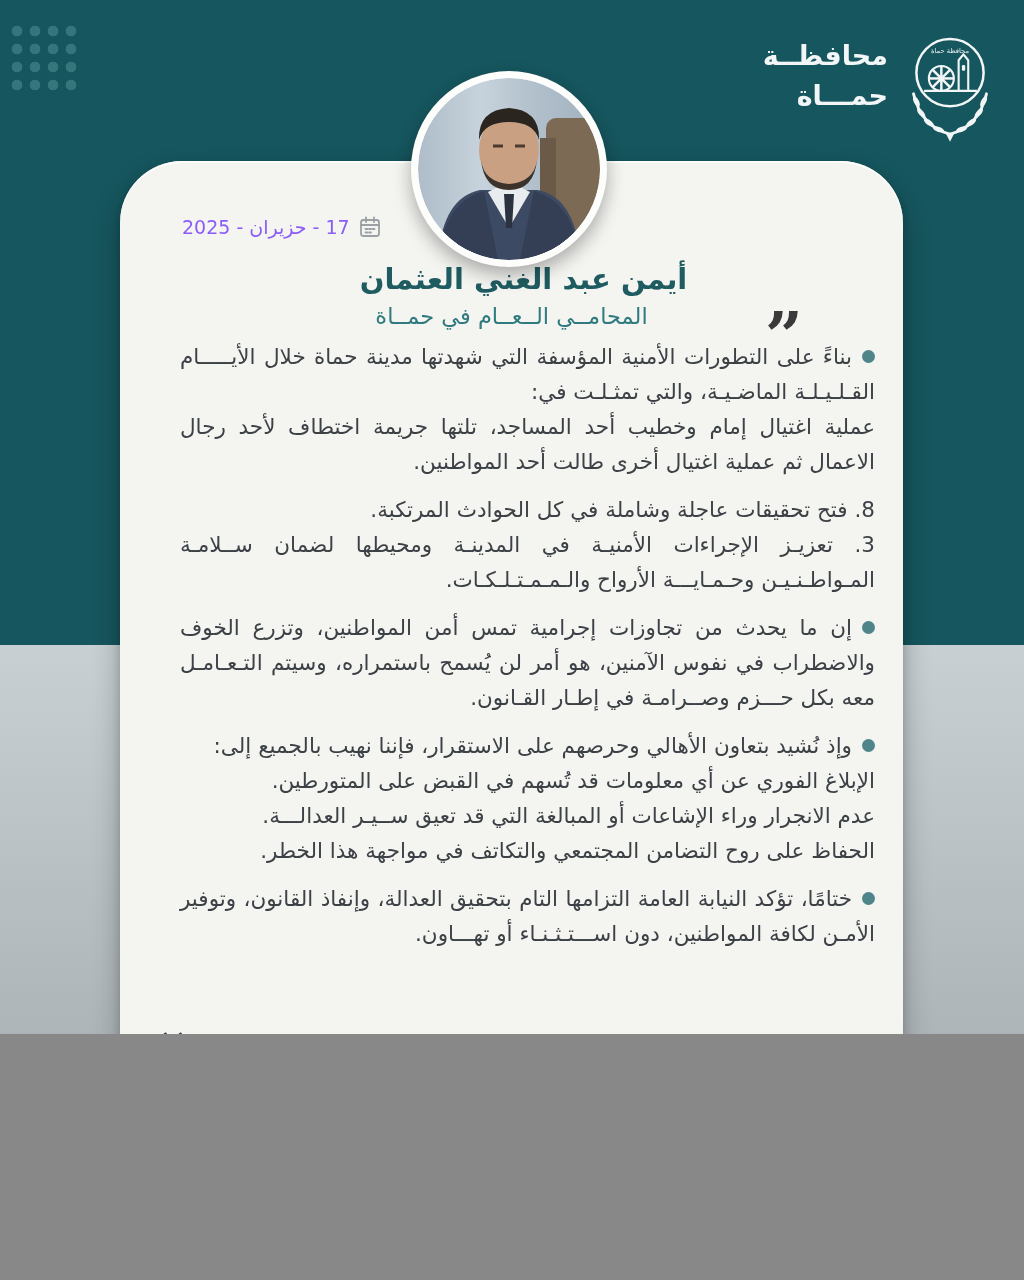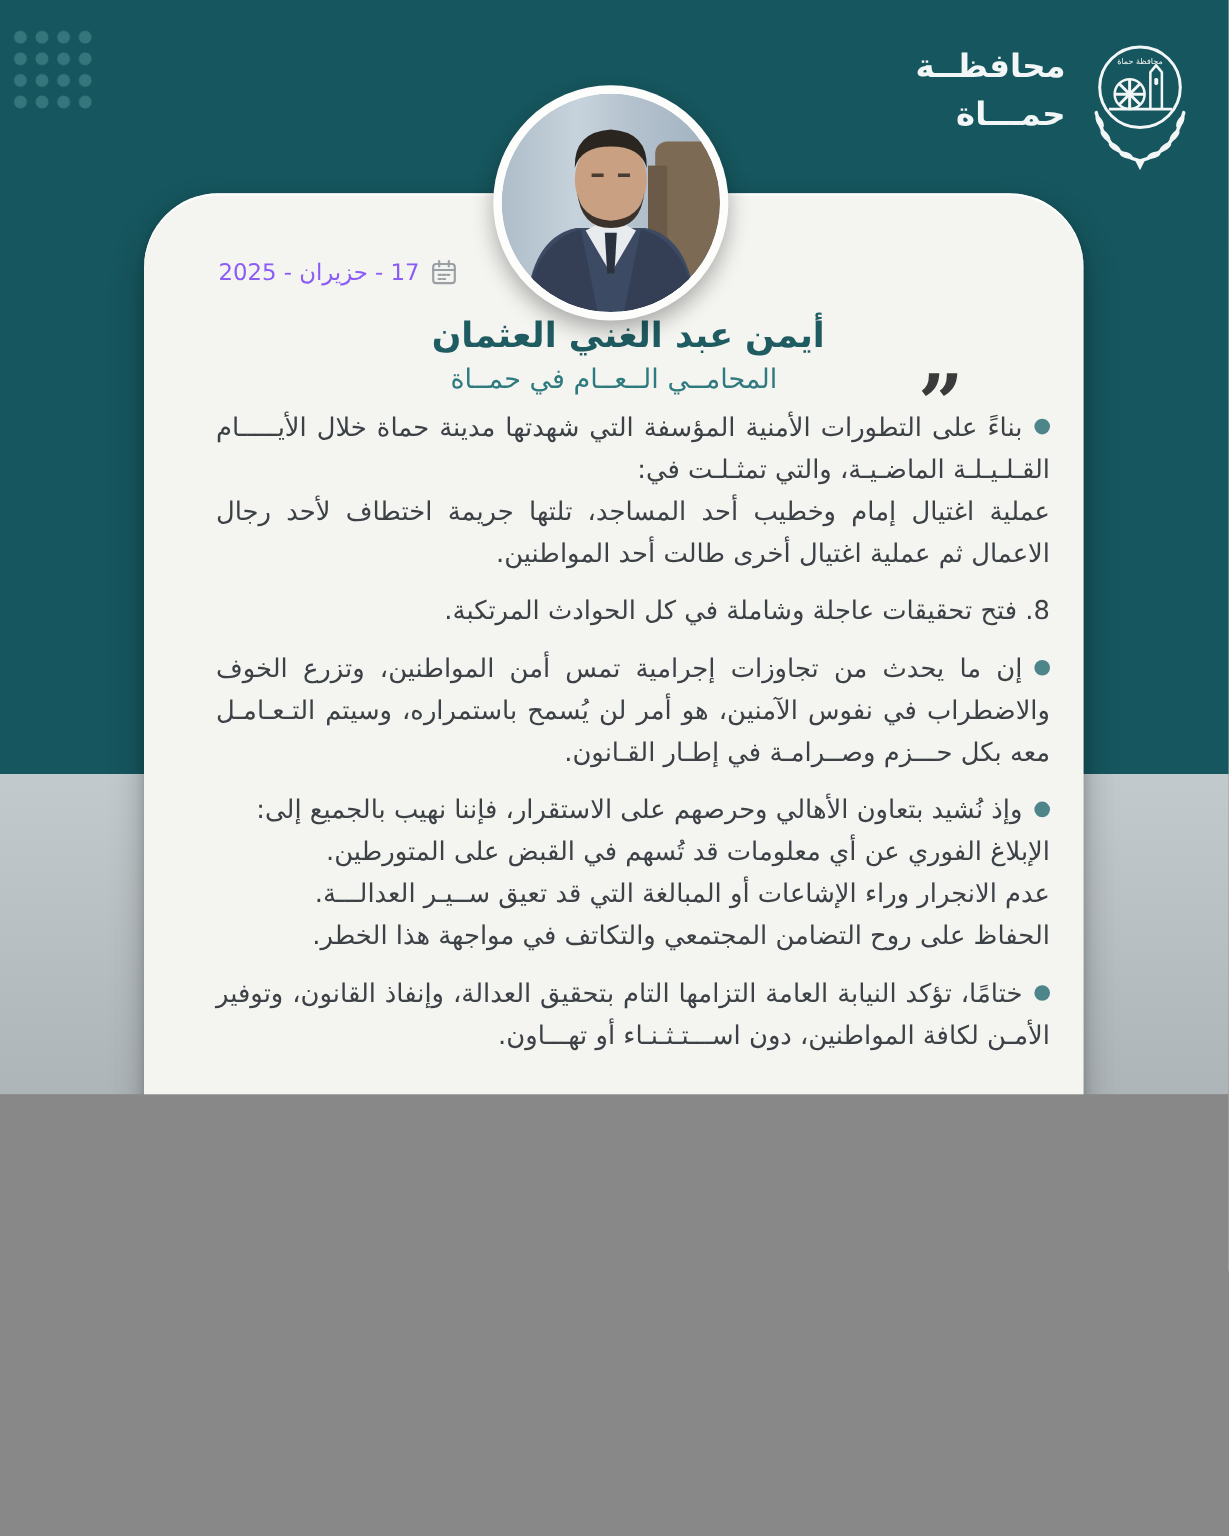--- a/index.html
+++ b/index.html
@@ -1,17 +1,17 @@
 <!DOCTYPE html>
 <html lang="ar"><head>
 <meta charset="utf-8">
 <style>
   html,body{margin:0;padding:0;background:#888;}
   .page{
-    position:relative;width:1024px;height:912px;overflow:hidden;
+    position:relative;width:1024px;height:1034px;overflow:hidden;
     font-family:"DejaVu Sans",sans-serif;
     background:linear-gradient(180deg,#d8dfe2 0%,#cdd5d8 55%,#aeb5b8 100%);
   }
   
   .band-top{position:absolute;left:0;top:0;width:1024px;height:645px;background:#16565e;}
   
   .dots{position:absolute;}
   .dots-tl{
     left:8px;top:22px;width:72px;height:72px;
     background:radial-gradient(circle,#35767d 5px,rgba(0,0,0,0) 5.6px);
@@ -160,20 +160,21 @@
 
     <div class="text-col">
 
       <div class="para">
         <div class="seg"><span class="bullet"></span><span>بناءً على التطورات الأمنية المؤسفة التي شهدتها مدينة حماة خلال الأيـــــام القـلـيـلـة الماضـيـة، والتي تمثـلـت في:</span></div>
         <div class="seg">عملية اغتيال إمام وخطيب أحد المساجد، تلتها جريمة اختطاف لأحد رجال الاعمال ثم عملية اغتيال أخرى طالت أحد المواطنين.</div>
       </div>
 
       <div class="para">
         <div class="seg">8. فتح تحقيقات عاجلة وشاملة في كل الحوادث المرتكبة.</div>
+        <div class="seg">3. تعزيـز الإجراءات الأمنيـة في المدينـة ومحيطها لضمان ســلامـة المـواطـنـيـن وحـمـايـــة الأرواح والـمـمـتـلـكـات.</div>
       </div>
 
       <div class="para">
         <div class="seg"><span class="bullet"></span><span>إن ما يحدث من تجاوزات إجرامية تمس أمن المواطنين، وتزرع الخوف والاضطراب في نفوس الآمنين، هو أمر لن يُسمح باستمراره، وسيتم التـعـامـل معه بكل حـــزم وصــرامـة في إطـار القـانون.</span></div>
       </div>
 
       <div class="para">
         <div class="seg"><span class="bullet"></span><span>وإذ نُشيد بتعاون الأهالي وحرصهم على الاستقرار، فإننا نهيب بالجميع إلى:</span></div>
         <div class="seg">الإبلاغ الفوري عن أي معلومات قد تُسهم في القبض على المتورطين.</div>
         <div class="seg">عدم الانجرار وراء الإشاعات أو المبالغة التي قد تعيق ســيـر العدالـــة.</div>

